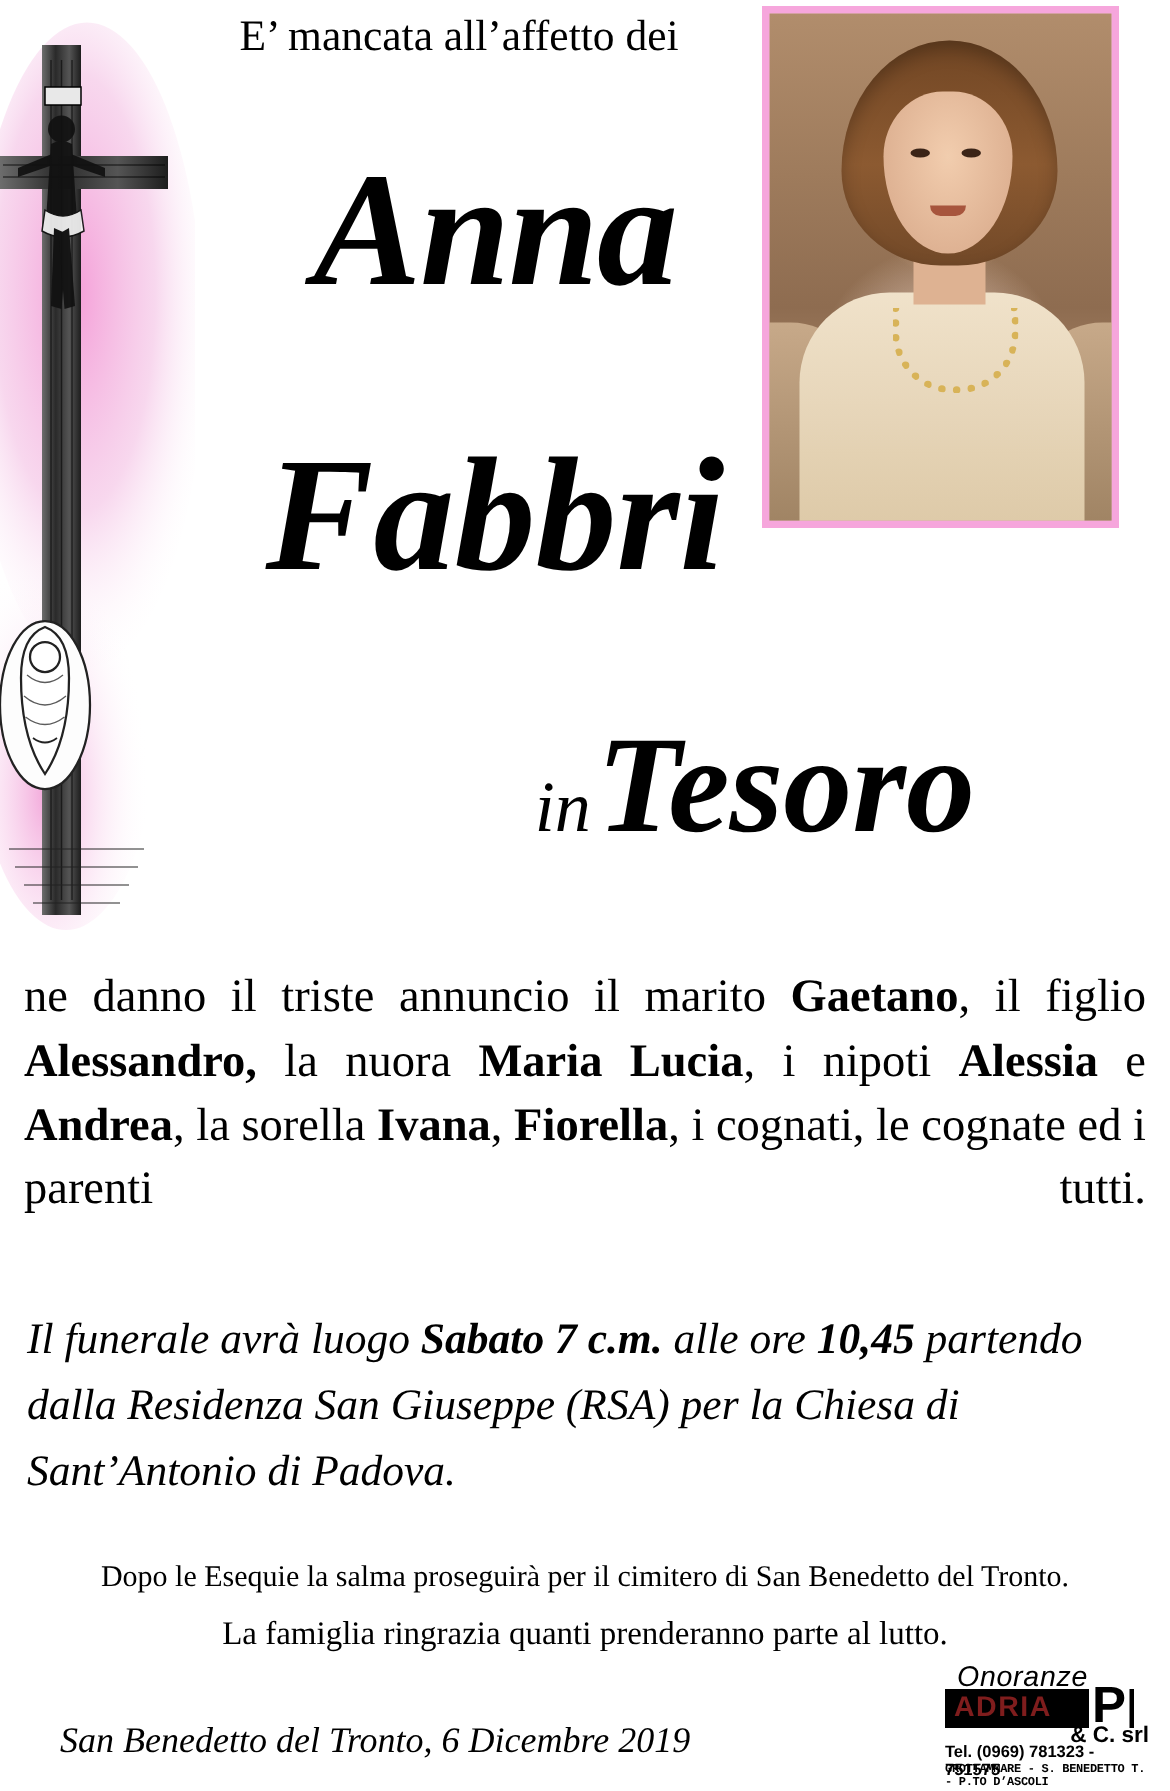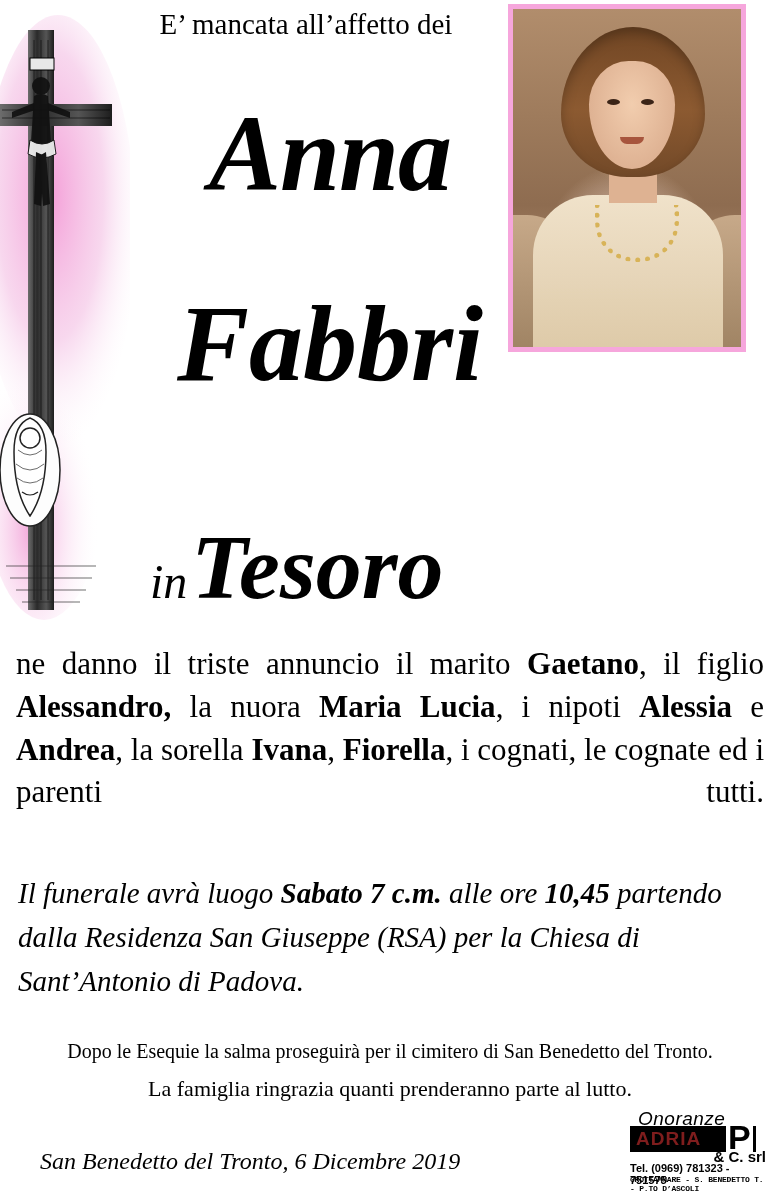--- a/index.html
+++ b/index.html
@@ -142,23 +142,22 @@
     font-style: italic;
     font-weight: bold;
     font-size: 108px;
     line-height: 1;
   }
   .name-married {
     position: absolute;
     left: 150px;
     top: 470px;
     width: 500px;
-    text-align: left;
+    text-align: right;
     white-space: nowrap;
-    margin-top: 44px;
   }
   .name-married .in-word {
     font-style: italic;
     font-size: 48px;
     font-weight: normal;
     vertical-align: baseline;
   }
   .name-married .surname {
     font-style: italic;
     font-weight: bold;

